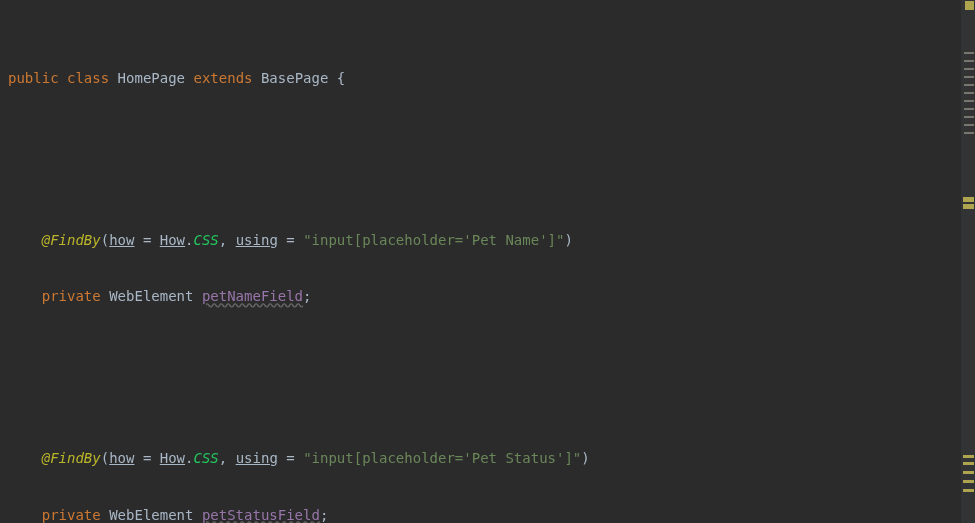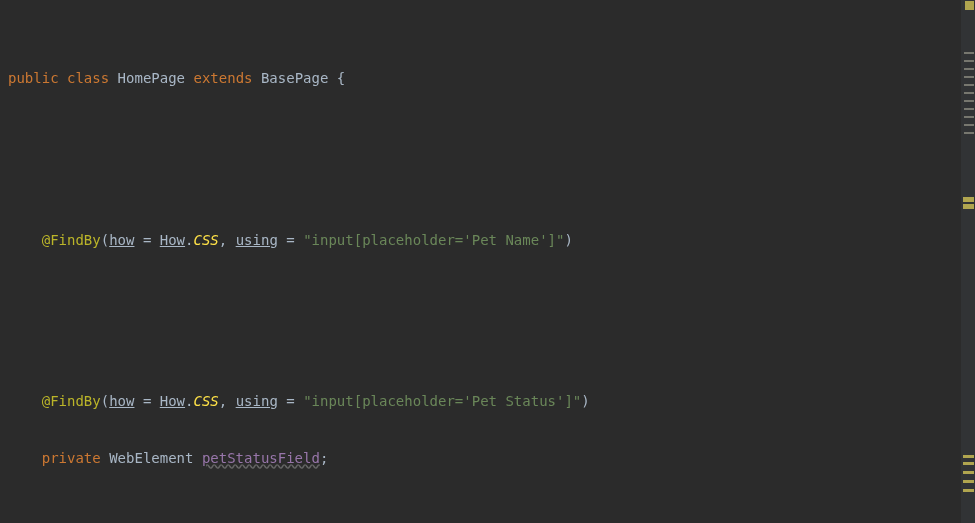--- a/index.html
+++ b/index.html
@@ -30,24 +30,24 @@
     overflow: hidden;
     white-space: pre;
   }
   .line {
     height: 24.76px;
     line-height: 24.76px;
     padding-left: 8px;
   }
   
   .kw   { color: #cc7832; }            
-  .ann  { color: #bbb529; }            
+  .ann  { color: #bbb529; font-style: italic; }            
   .id   { color: #a9b7c6; text-decoration: underline; }            
   .type { color: #a9b7c6; }            
-  .enum { color: #fde047; font-style: italic; } 
+  .enum { color: #22c55e; font-style: italic; } 
   .str  { color: #6a8759; }            
   .pun  { color: #a9b7c6; }            
   .cls  { color: #a9b7c6; }            
   .fld  { color: #9876aa; }            
   .und  { text-decoration-line: underline; text-decoration-style: wavy; text-decoration-color: #666666; }
   
   .marks {
     position: absolute;
     right: 0;
     top: 0;
@@ -71,20 +71,21 @@
 
   <div class="code-area">
 
     
     <div class="line"><span class="kw">public</span> <span class="kw">class</span> <span class="cls">HomePage</span> <span class="kw">extends</span> <span class="cls">BasePage</span> <span class="pun">{</span></div>
 
     <div class="line"></div>
 
     
     <div class="line">    <span class="ann">@FindBy</span><span class="pun">(</span><span class="id">how</span><span class="pun"> = </span><span class="id">How</span><span class="pun">.</span><span class="enum">CSS</span><span class="pun">,</span> <span class="id">using</span><span class="pun"> = </span><span class="str">"input[placeholder='Pet Name']"</span><span class="pun">)</span></div>
+    <div class="line">    <span class="kw">private</span> <span class="type">WebElement</span> <span class="fld und">petNameField</span><span class="pun">;</span></div>
 
     <div class="line"></div>
 
     
     <div class="line">    <span class="ann">@FindBy</span><span class="pun">(</span><span class="id">how</span><span class="pun"> = </span><span class="id">How</span><span class="pun">.</span><span class="enum">CSS</span><span class="pun">,</span> <span class="id">using</span><span class="pun"> = </span><span class="str">"input[placeholder='Pet Status']"</span><span class="pun">)</span></div>
     <div class="line">    <span class="kw">private</span> <span class="type">WebElement</span> <span class="fld und">petStatusField</span><span class="pun">;</span></div>
 
     
 
     

